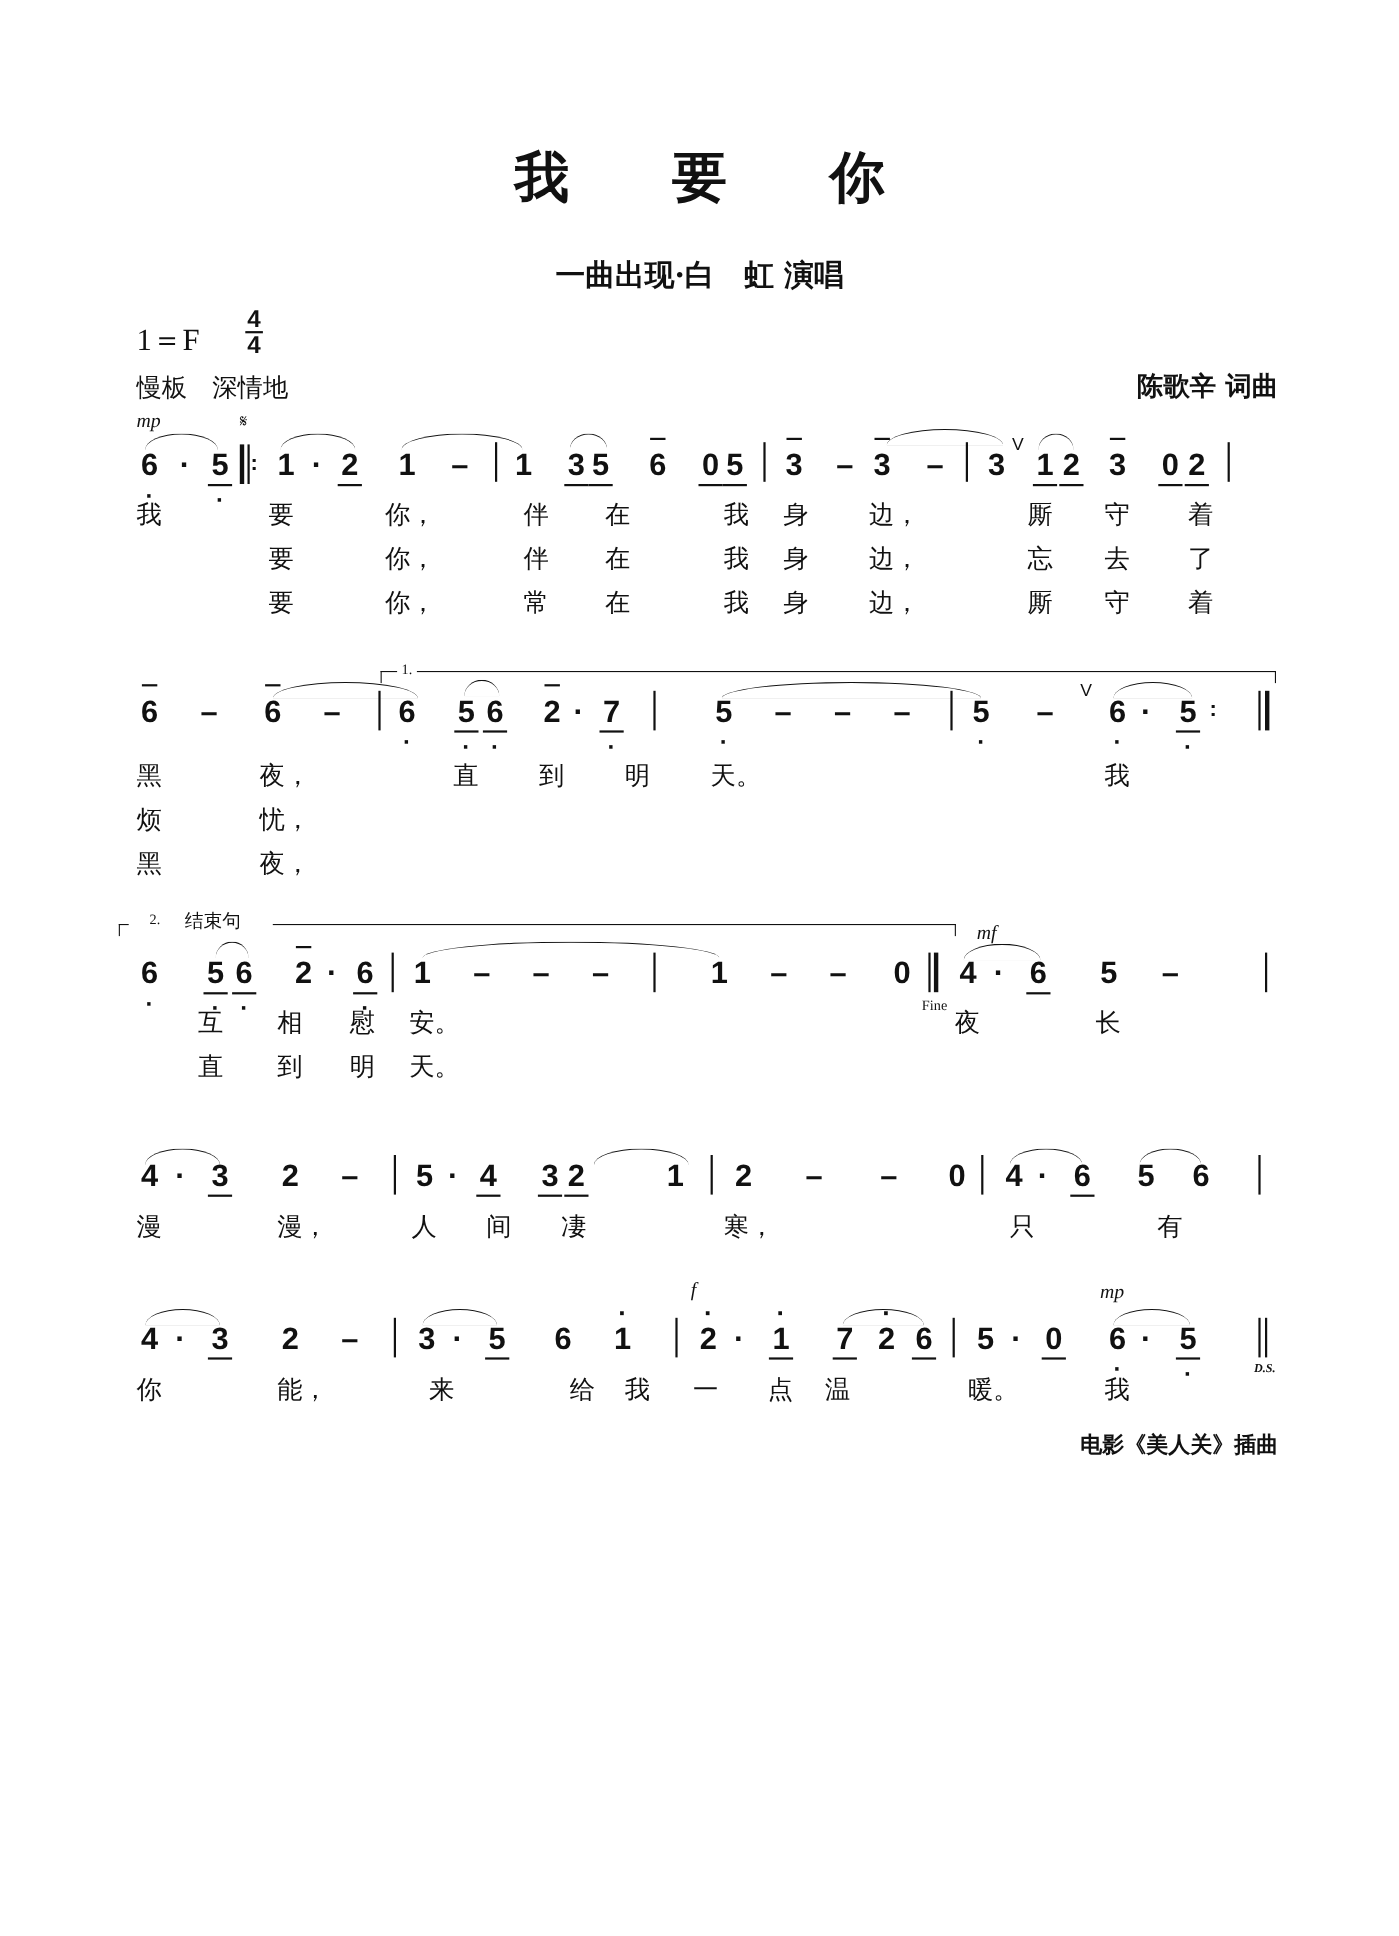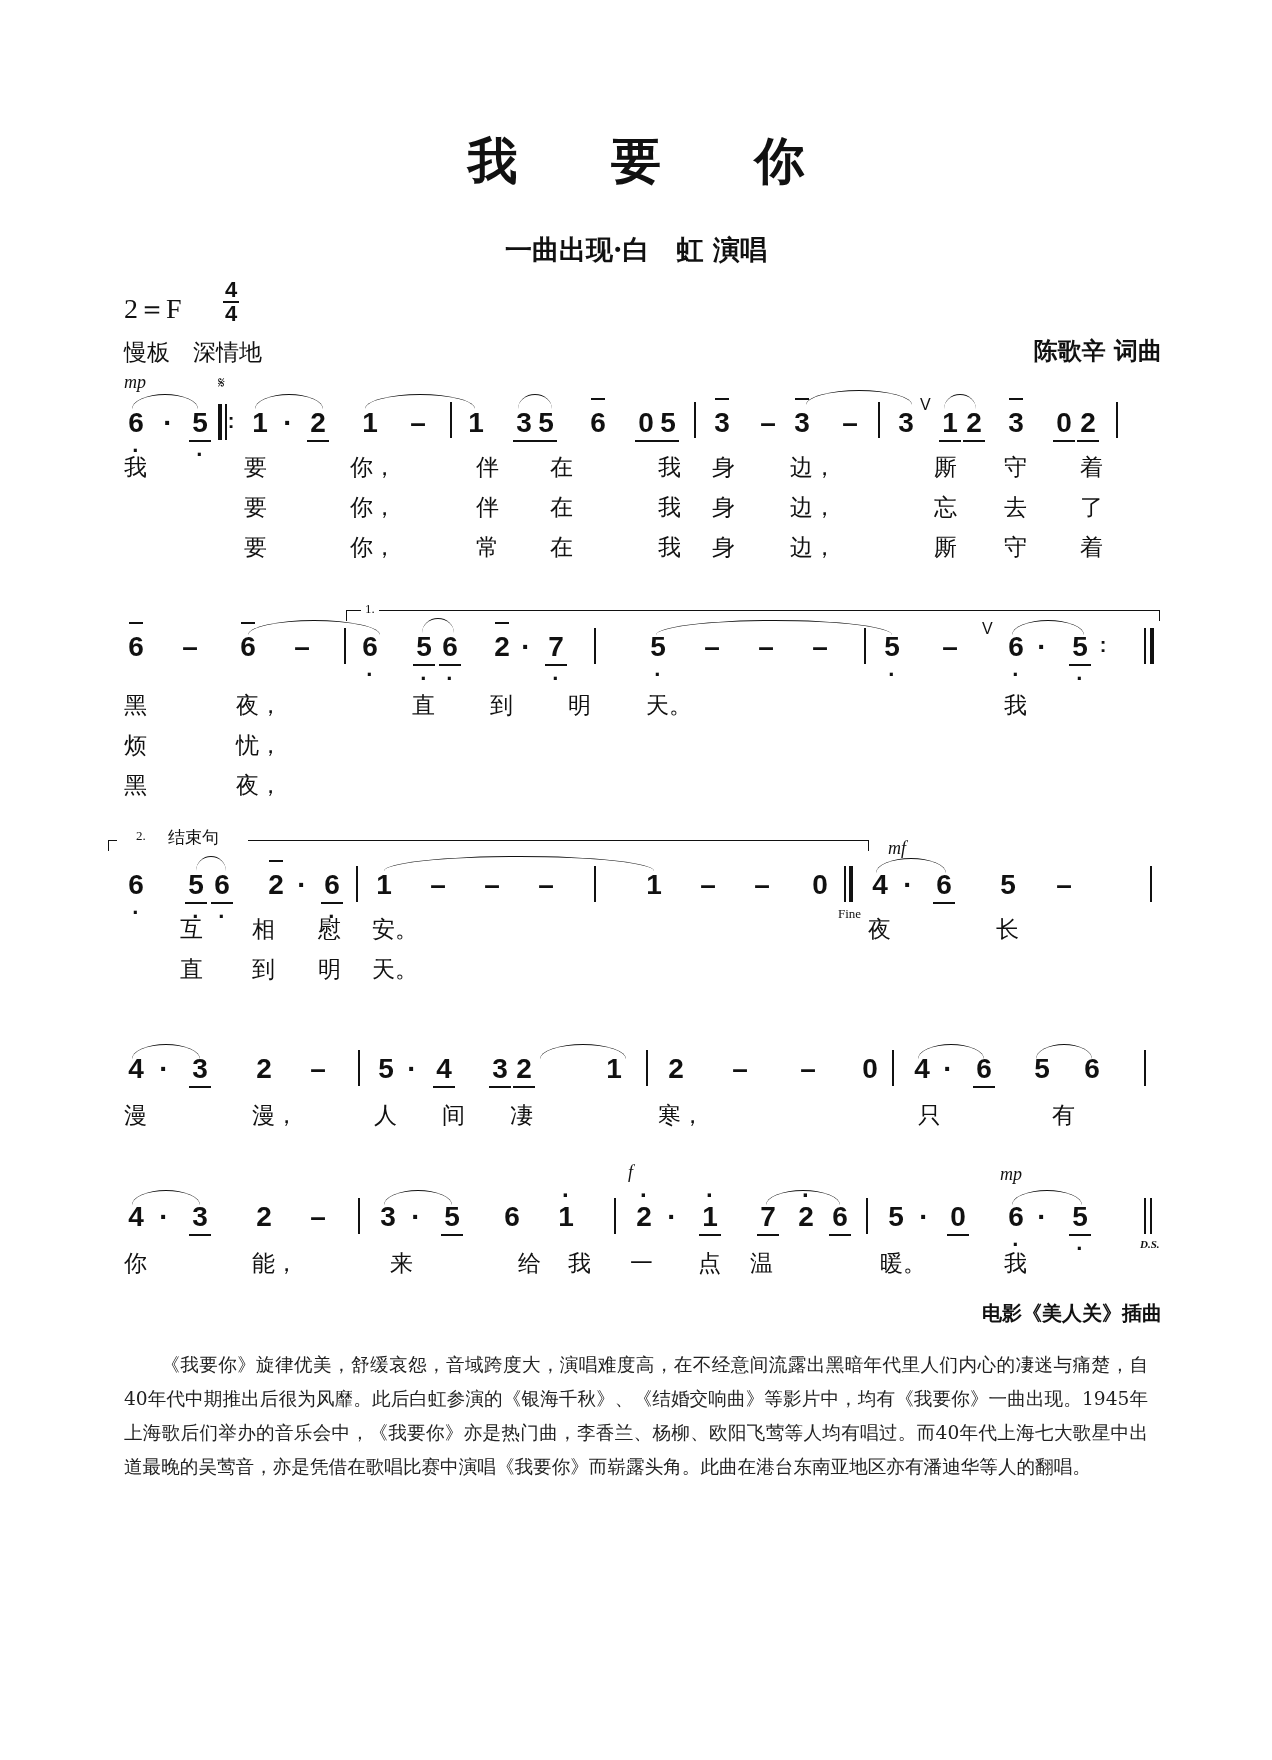--- a/index.html
+++ b/index.html
@@ -30,21 +30,21 @@
   .breath { position: absolute; font-family: "Liberation Sans", sans-serif; font-size: 16px; }
   .caption { position: absolute; right: 110px; top: 1300px; font-size: 20px; font-weight: bold; }
   .prose { position: absolute; left: 124px; width: 1024px; font-family: "DejaVu Serif", serif; font-size: 18.6px; line-height: 34px; color: #222; text-align: justify; margin: 0; }
   .prose p { margin: 0; text-indent: 2em; }
 </style>
 </head>
 <body>
 
 <div class="abs title">我 要 你</div>
 <div class="abs subtitle">一曲出现·白　虹 演唱</div>
-<div class="abs key">2＝F</div>
+<div class="abs key">1＝F</div>
 <div class="abs timesig">
   <span>4</span>
   <span class="bar"></span>
   <span>4</span>
 </div>
 <div class="abs tempo">慢板　深情地</div>
 <div class="abs composer">陈歌辛 词曲</div>
 
 <div>
   <span class="dyn" style="left:124px;top:372px">mp</span>
@@ -303,14 +303,13 @@
   <span class="lyr" style="left:630px;top:1248px">一</span>
   <span class="lyr" style="left:698px;top:1248px">点</span>
   <span class="lyr" style="left:750px;top:1248px">温</span>
   <span class="lyr" style="left:880px;top:1248px">暖。</span>
   <span class="lyr" style="left:1004px;top:1248px">我</span>
 </div>
 
 <div class="caption">电影《美人关》插曲</div>
 
 <div class="prose" style="top:1348px">
-  <p>《我要你》旋律优美，舒缓哀怨，音域跨度大，演唱难度高，在不经意间流露出黑暗年代里人们内心的凄迷与痛楚，自40年代中期推出后很为风靡。此后白虹参演的《银海千秋》、《结婚交响曲》等影片中，均有《我要你》一曲出现。1945年上海歌后们举办的音乐会中，《我要你》亦是热门曲，李香兰、杨柳、欧阳飞莺等人均有唱过。而40年代上海七大歌星中出道最晚的吴莺音，亦是凭借在歌唱比赛中演唱《我要你》而崭露头角。此曲在港台东南亚地区亦有潘迪华等人的翻唱。</p>
 </div>
 
 </body></html>

